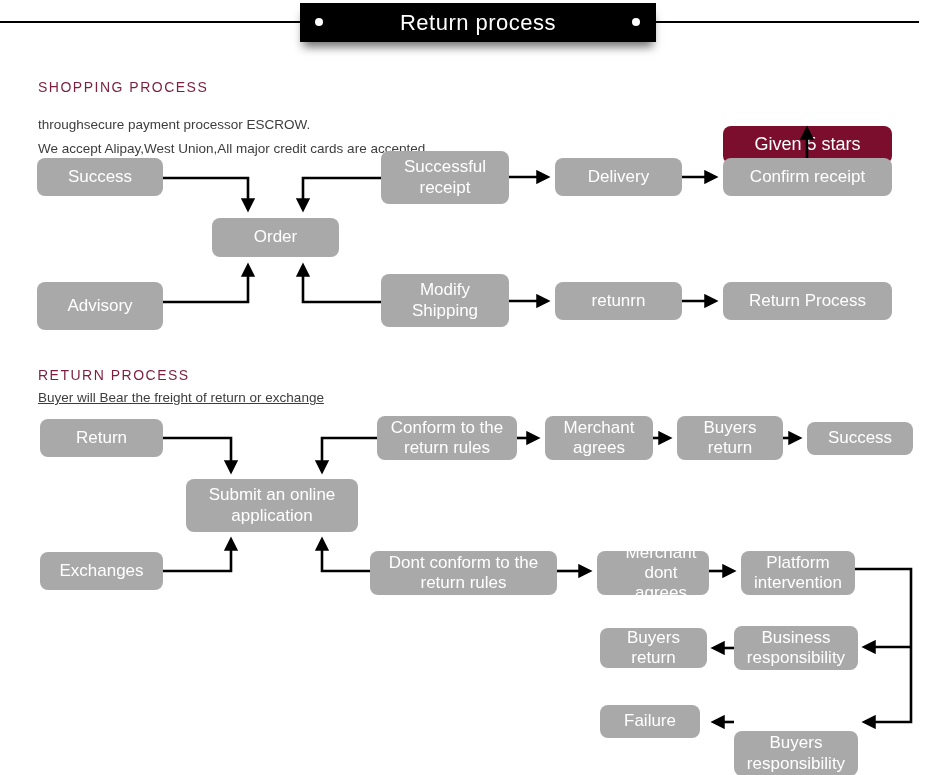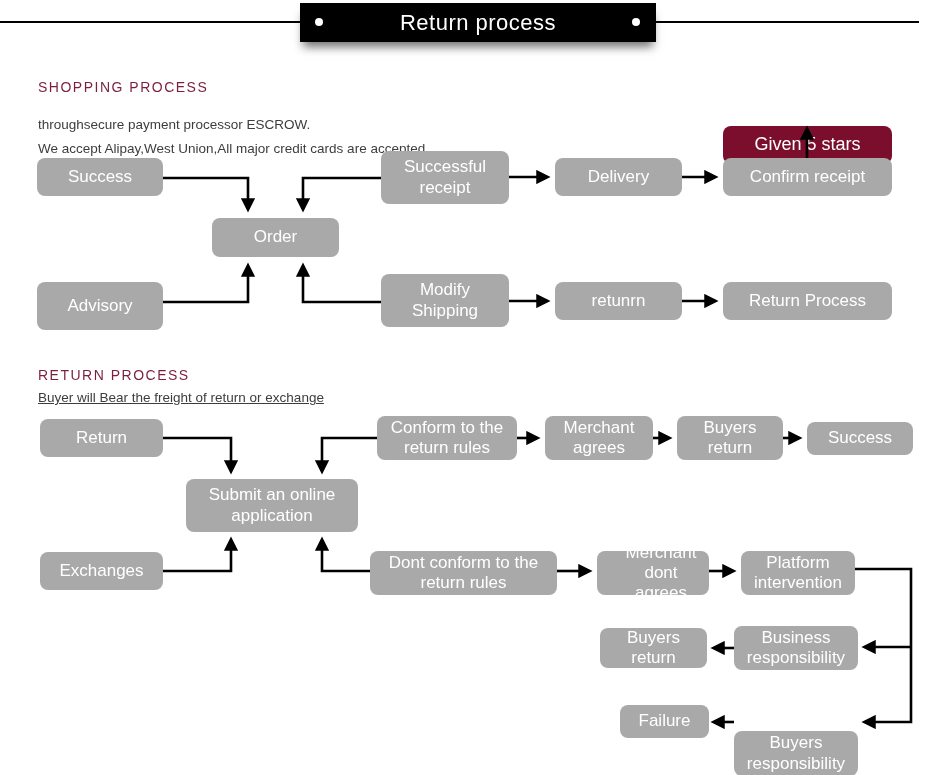--- a/index.html
+++ b/index.html
@@ -82,21 +82,21 @@
   <div class="node" style="left:545px;top:416px;width:108px;height:44px;">Merchant agrees</div>
   <div class="node" style="left:677px;top:416px;width:106px;height:44px;">Buyers return</div>
   <div class="node" style="left:807px;top:422px;width:106px;height:33px;">Success</div>
   <div class="node" style="left:186px;top:479px;width:172px;height:53px;">Submit an online application</div>
   <div class="node" style="left:40px;top:552px;width:123px;height:38px;">Exchanges</div>
   <div class="node" style="left:370px;top:551px;width:187px;height:44px;">Dont conform to the return rules</div>
   <div class="node" style="left:597px;top:551px;width:112px;height:44px;padding-left:20px;">Merchant dont agrees</div>
   <div class="node" style="left:741px;top:551px;width:114px;height:44px;">Platform intervention</div>
   <div class="node" style="left:600px;top:628px;width:107px;height:40px;">Buyers return</div>
   <div class="node" style="left:734px;top:626px;width:124px;height:44px;">Business responsibility</div>
-  <div class="node" style="left:600px;top:705px;width:89px;height:33px;margin-left:20px;">Failure</div>
+  <div class="node" style="left:600px;top:705px;width:100px;height:33px;">Failure</div>
   <div class="node" style="left:734px;top:699px;width:124px;height:45px;margin-top:32px;">Buyers responsibility</div>
 
   <svg class="connectors" viewBox="0 0 950 775" xmlns="http://www.w3.org/2000/svg">
     <defs>
       <marker id="ah" viewBox="0 0 10 10" refX="7.5" refY="5" markerWidth="5.5" markerHeight="5.5" orient="auto-start-reverse">
         <path d="M0,0 L10,5 L0,10 z" fill="#000000"></path>
       </marker>
     </defs>
 
     <polyline points="163,178 248,178 248,209" marker-end="url(#ah)"></polyline>

